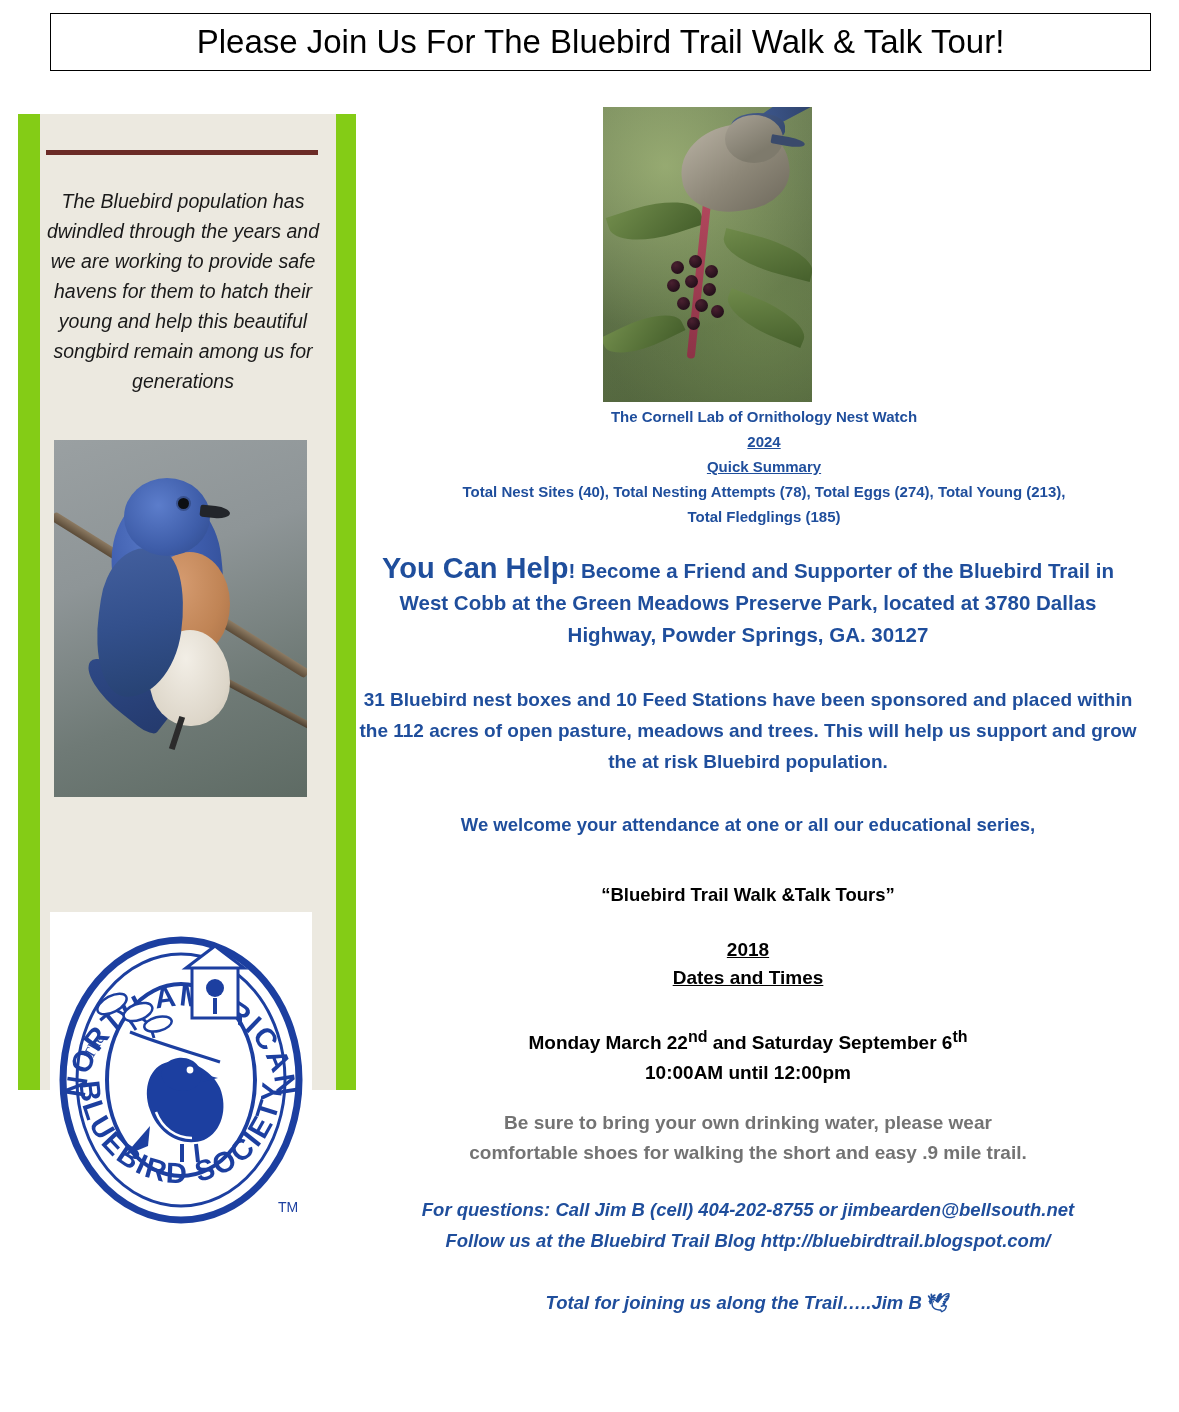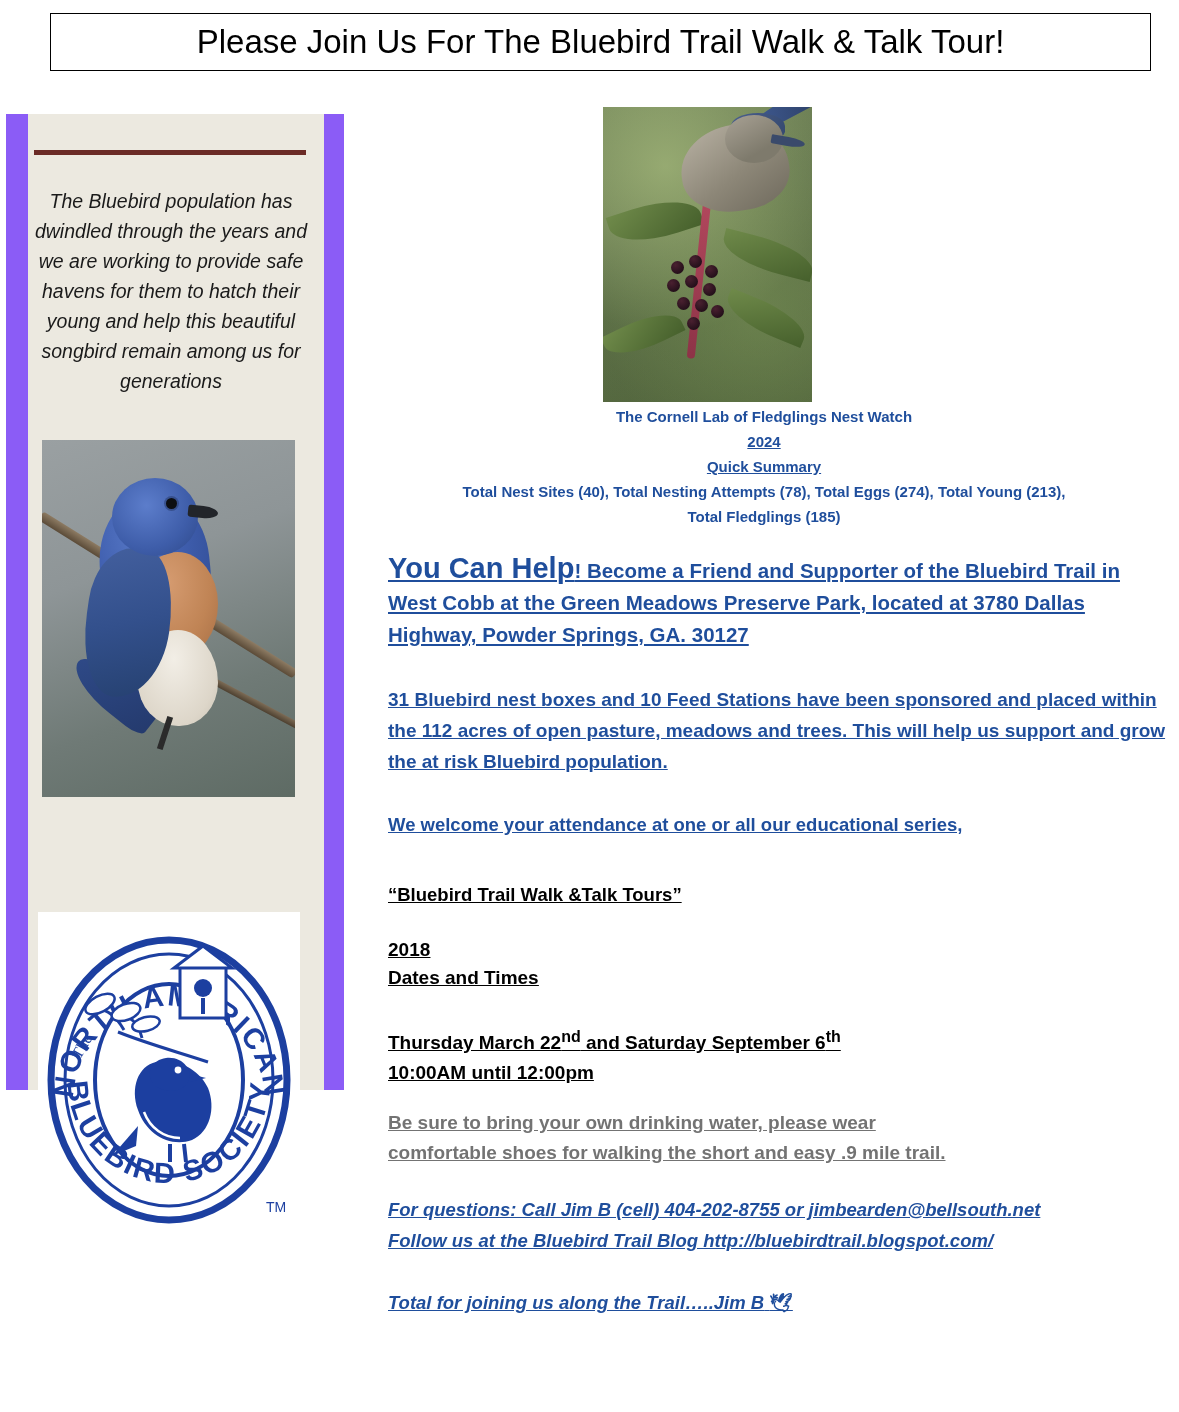--- a/index.html
+++ b/index.html
@@ -32,25 +32,25 @@
   .title-text {
     font-size: 33px;
     color: #000000;
     white-space: nowrap;
     letter-spacing: 0px;
   }
 
   
   .sidebar {
     position: absolute;
-    left: 6px;
+    left: 18px;
     top: 114px;
     width: 338px;
     height: 976px;
-    background: #8b5cf6;
+    background: #84cc16;
     box-sizing: border-box;
   }
   .sidebar-inner {
     position: absolute;
     left: 22px;
     top: 0;
     width: 296px;
     height: 100%;
     background: #ece9e0;
   }
@@ -268,25 +268,25 @@
     text-align: center;
     color: #1f4e9c;
     font-weight: bold;
     font-size: 15px;
     line-height: 25px;
   }
   .caption-block .u { text-decoration: underline; }
 
   .body-block {
     position: absolute;
-    left: 388px;
+    left: 356px;
     width: 784px;
+    text-align: center;
     color: #1f4e9c;
     font-weight: bold;
-    text-decoration: underline;
   }
   .b-help { top: 552px; font-size: 20.5px; line-height: 32px; }
   .b-help .big { font-size: 29px; }
   .b-boxes { top: 684px; font-size: 19px; line-height: 31px; }
   .b-welcome { top: 814px; font-size: 18.5px; }
   .b-tours { top: 884px; font-size: 18.5px; color: #000000; }
   .b-year { top: 936px; font-size: 19px; color: #000000; line-height: 28px; }
   .b-year .u { text-decoration: underline; }
   .b-dates { top: 1022px; font-size: 19px; color: #000000; line-height: 30px; }
   .b-dates sup { font-size: 16px; }
@@ -393,21 +393,21 @@
     <i style="left:26px; top:62px;"></i>
   </div>
   <div class="pn-bird-tail"></div>
   <div class="pn-bird-body"></div>
   <div class="pn-bird-cap"></div>
   <div class="pn-bird-head"></div>
   <div class="pn-bird-beak"></div>
 </div>
 
 <div class="caption-block">
-  <div>The Cornell Lab of Fledglings Nest Watch</div>
+  <div>The Cornell Lab of Ornithology Nest Watch</div>
   <div class="u">2024</div>
   <div class="u">Quick Summary</div>
   <div>Total Nest Sites (40), Total Nesting Attempts (78), Total Eggs (274), Total Young (213),</div>
   <div>Total Fledglings (185)</div>
 </div>
 
 <div class="body-block b-help">
   <span class="big">You Can Help</span><span>! Become a Friend and Supporter of the Bluebird Trail in West Cobb at the Green Meadows Preserve Park, located at 3780 Dallas Highway, Powder Springs, GA. 30127</span>
 </div>
 
@@ -416,21 +416,21 @@
 <div class="body-block b-welcome">We welcome your attendance at one or all our educational series,</div>
 
 <div class="body-block b-tours">“Bluebird Trail Walk &amp;Talk Tours”</div>
 
 <div class="body-block b-year">
   <div class="u">2018</div>
   <div class="u">Dates and Times</div>
 </div>
 
 <div class="body-block b-dates">
-  <div><span>Thursday March 22</span><sup>nd</sup><span> and Saturday September 6</span><sup>th</sup></div>
+  <div><span>Monday March 22</span><sup>nd</sup><span> and Saturday September 6</span><sup>th</sup></div>
   <div>10:00AM until 12:00pm</div>
 </div>
 
 <div class="body-block b-bring">
   <div>Be sure to bring your own drinking water, please wear</div>
   <div>comfortable shoes for walking the short and easy .9 mile trail.</div>
 </div>
 
 <div class="body-block b-contact">
   <div>For questions: Call Jim B (cell) 404-202-8755 or jimbearden@bellsouth.net</div>

